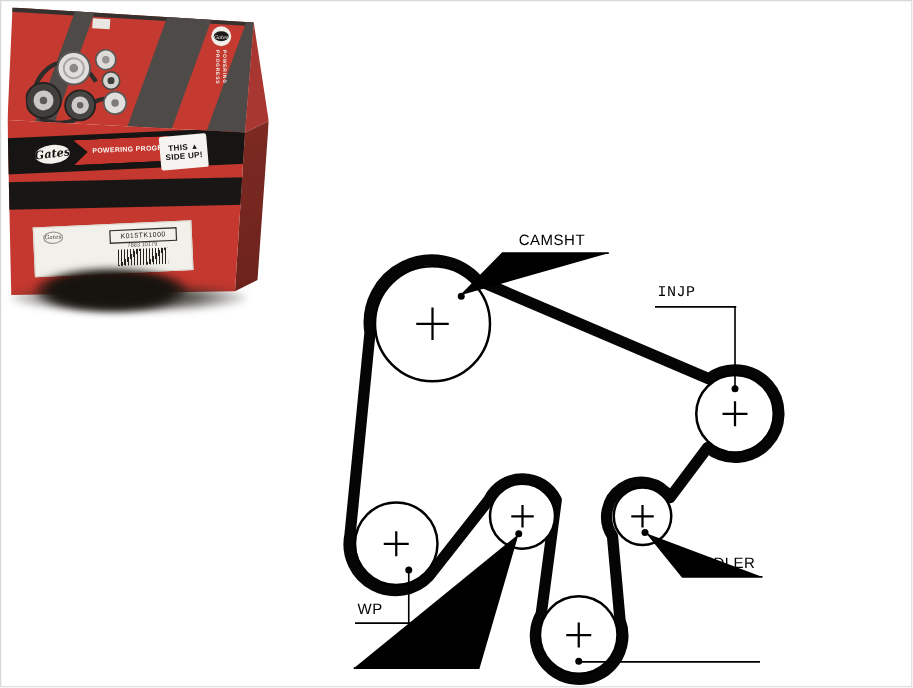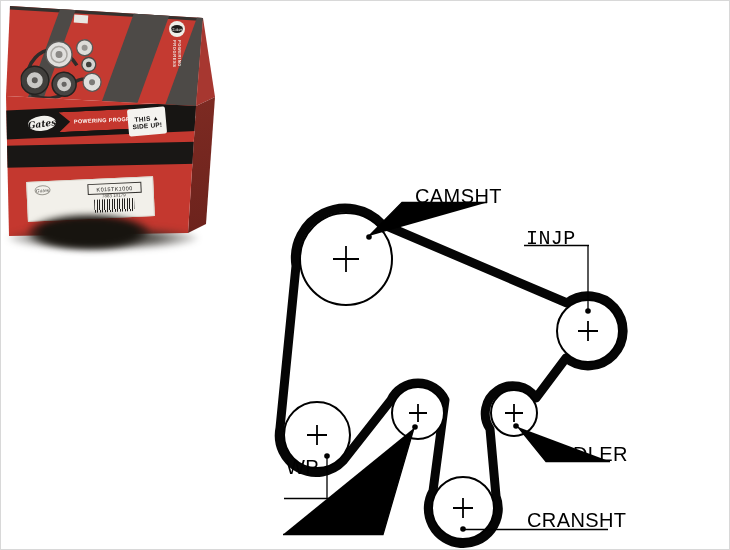--- a/index.html
+++ b/index.html
@@ -1,20 +1,20 @@
 <!DOCTYPE html>
 <html><head>
 <meta charset="utf-8">
 <style>
   html,body{margin:0;padding:0;background:#fff;}
   #stage{position:relative;width:730px;height:550px;background:#ffffff;overflow:hidden;
          box-shadow:inset 0 0 0 1px #d8d8d8;font-family:"Liberation Sans",sans-serif;}
   
   #diagram-svg{position:absolute;left:0;top:0;z-index:1;}
-  .dlabel{position:absolute;z-index:2;font-size:20px;letter-spacing:.4px;color:#000;white-space:nowrap;}
+  .dlabel{position:absolute;z-index:2;font-size:12px;letter-spacing:.4px;color:#000;white-space:nowrap;}
   
   #product-box{position:absolute;left:0;top:0;width:225px;height:260px;z-index:3;}
   .face{position:absolute;left:0;top:0;width:225px;height:260px;}
   #box-top{clip-path:polygon(10px 6px,203px 18px,196px 106px,6px 96px);background:#c43a31;}
   .lid-stripe{position:absolute;background:#4d4a47;}
   #lid-edge-dark{position:absolute;left:2px;top:2px;width:220px;height:7px;background:#35312e;transform:rotate(3.4deg);transform-origin:left center;}
   #lid-emblem{position:absolute;left:169px;top:21px;width:16px;height:16px;border-radius:50%;background:#efeee8;display:flex;align-items:center;justify-content:center;}
   #lid-emblem .inner{width:12px;height:8px;border-radius:50%;background:#1d1b1a;color:#f2f1ec;font-size:4px;font-style:italic;font-family:"DejaVu Serif",serif;display:flex;align-items:center;justify-content:center;}
   #lid-tagline{position:absolute;left:172px;top:40px;height:30px;writing-mode:vertical-rl;font-size:4px;color:#efeee8;letter-spacing:.6px;font-weight:bold;}
   #lid-sticker{position:absolute;left:74px;top:15px;width:14px;height:8px;background:#e9e7e2;transform:rotate(4deg);}
@@ -85,22 +85,21 @@
       <circle cx="516" cy="426" r="2.8"></circle>
       <circle cx="327" cy="456" r="2.8"></circle>
       <circle cx="415" cy="427" r="2.8"></circle>
       <circle cx="463" cy="529" r="2.8"></circle>
     </g>
   </svg>
 
   <div class="dlabel" style="left:415px;top:185px;">CAMSHT</div>
   <div class="dlabel" style="left:526px;top:227px;font-family:Liberation Mono, monospace;">INJP</div>
   <div class="dlabel" style="left:567px;top:443px;">IDLER</div>
-  <div class="dlabel" style="left:286px;top:456px;">WP</div>
-  <div class="dlabel" style="left:527px;top:509px;">CRANSHT</div>
+  <div class="dlabel" style="left:286px;top:480px;">WP</div>
 
   <div id="product-box">
 
     <div class="face" id="box-top">
       <div id="lid-edge-dark"></div>
       <div class="lid-stripe" style="left:42px;top:-15px;width:15px;height:150px;transform:rotate(20deg);"></div>
       <div class="lid-stripe" style="left:118px;top:-20px;width:34px;height:160px;transform:rotate(20deg);"></div>
       <div class="lid-stripe" style="left:183px;top:-15px;width:45px;height:150px;transform:rotate(20deg);"></div>
       <div id="lid-emblem">
         <div class="inner">Gates</div>

